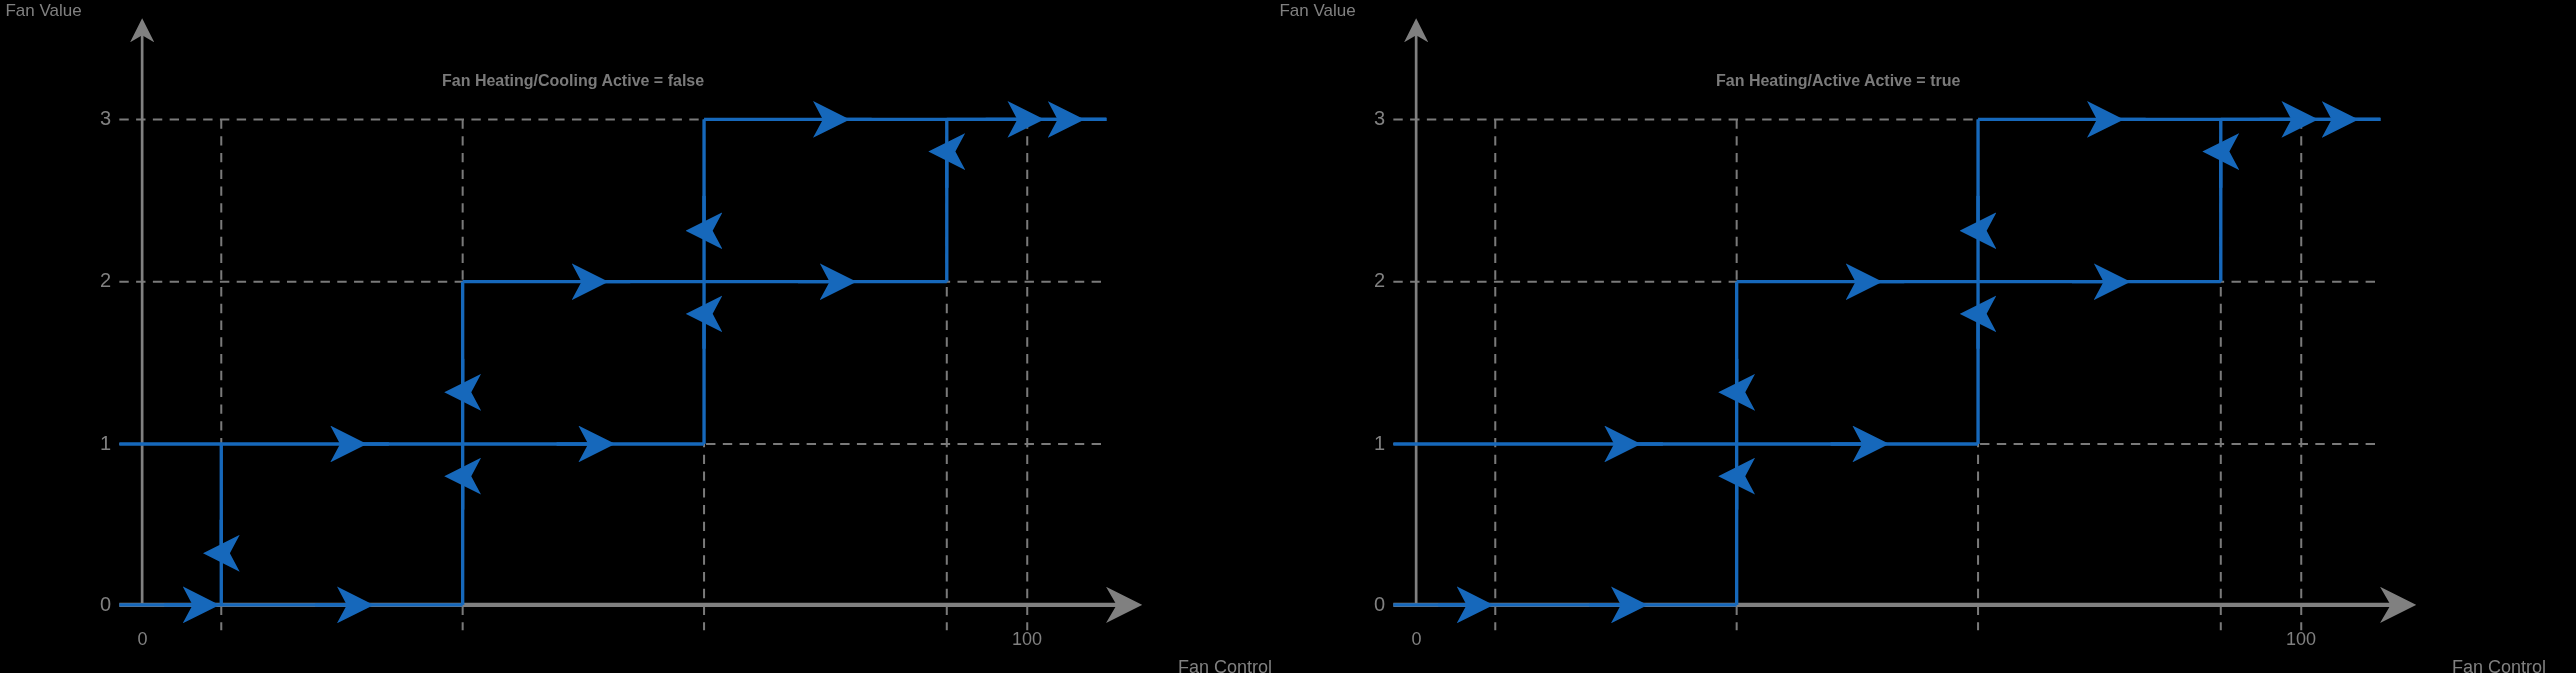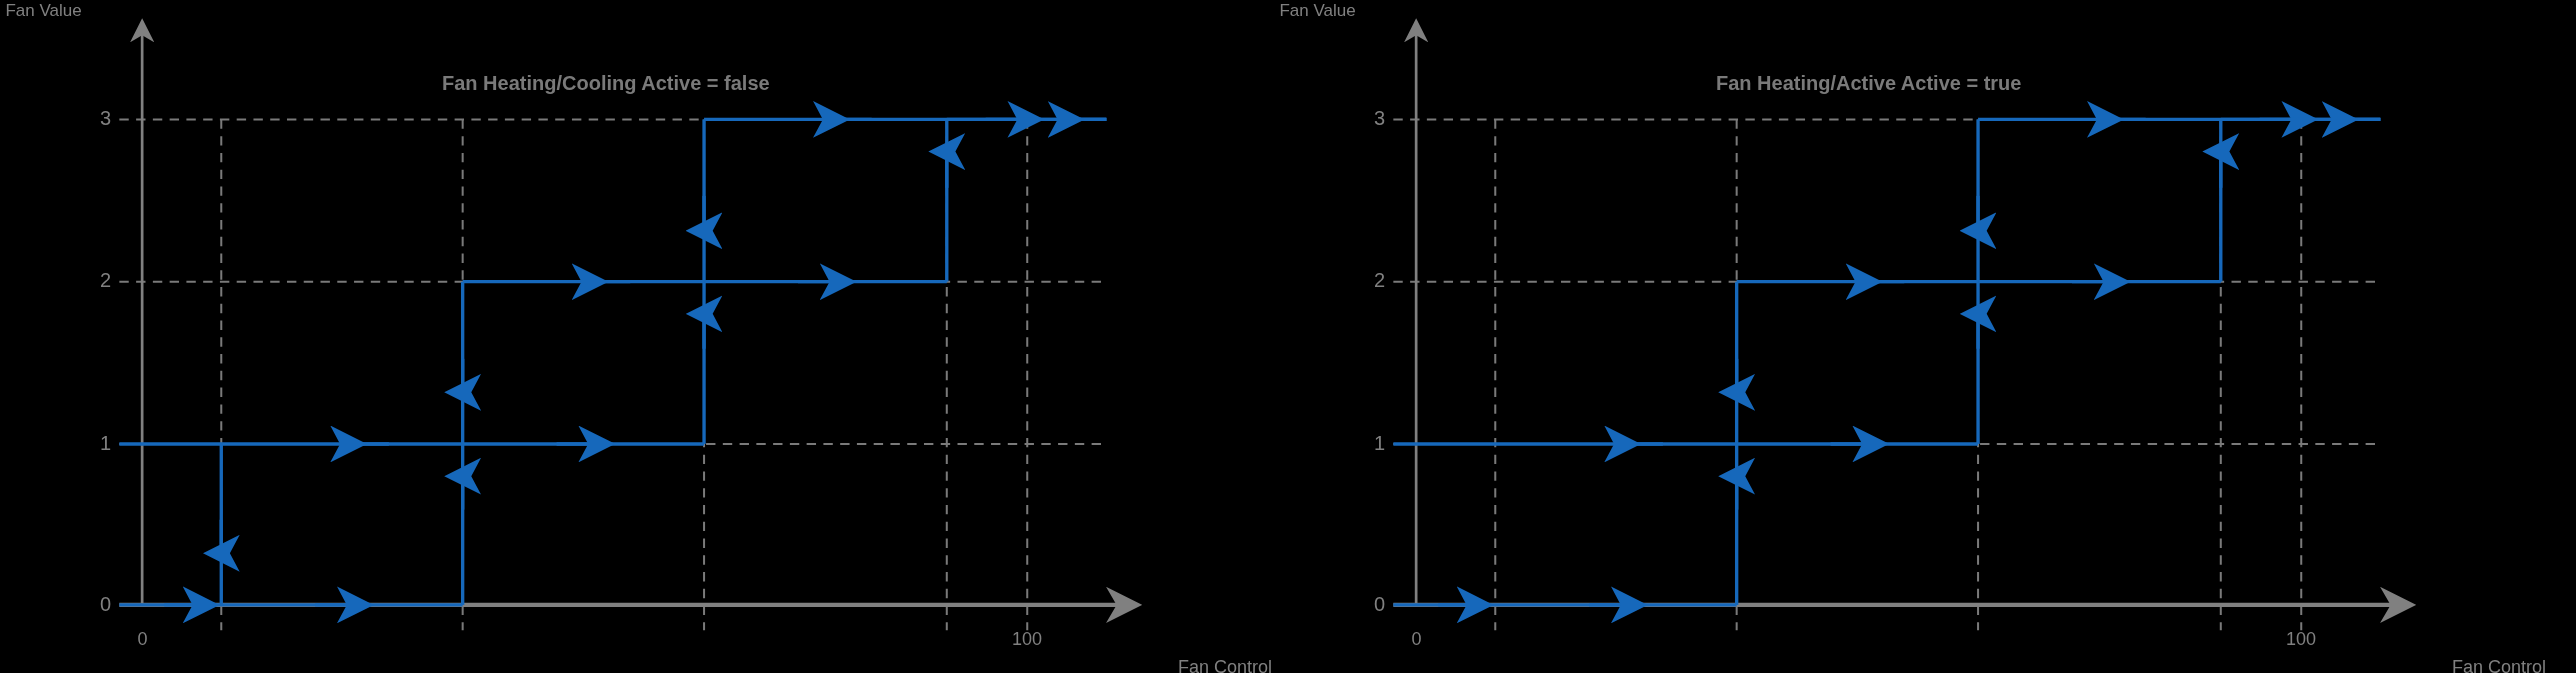--- a/index.html
+++ b/index.html
@@ -6,21 +6,21 @@
   html,body{margin:0;padding:0;background:#000;}
   body{
     width:2576px;height:674px;position:relative;overflow:hidden;
     font-family:"Liberation Sans", sans-serif;
     color:#808080;
   }
   .panel{position:absolute;top:0;width:1274px;height:494px;}
   .panel-svg{position:absolute;left:0;top:0;}
   .lbl{position:absolute;color:#808080;white-space:pre;line-height:1.15;}
   .axis-name{font-size:17px;}
-  .chart-title{font-size:20px;font-weight:bold;color:#7a7a7a;}
+  .chart-title{font-size:16px;font-weight:bold;color:#7a7a7a;}
   .ytick{font-size:20px;text-align:right;width:27px;}
   .xtick-num{font-size:18px;text-align:center;}
   .xcat{font-size:18px;text-align:center;width:174px;line-height:1.3;}
   .axis-caption{font-size:18px;text-align:center;width:154px;line-height:1.3;}
 </style>
 </head>
 <body>
 
 <div class="panel" id="panel-0" style="left:0px;">
 

